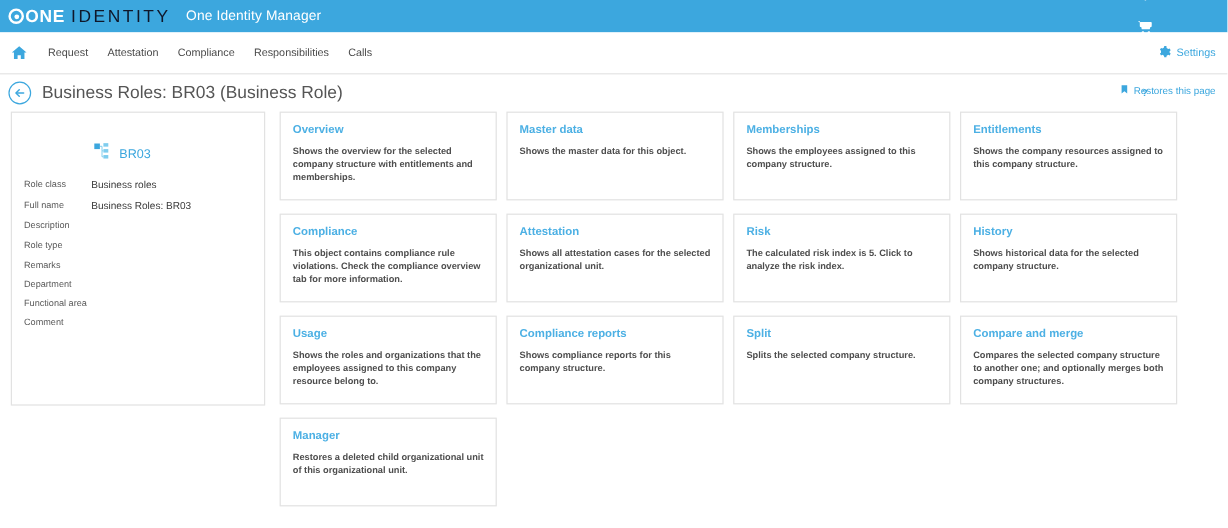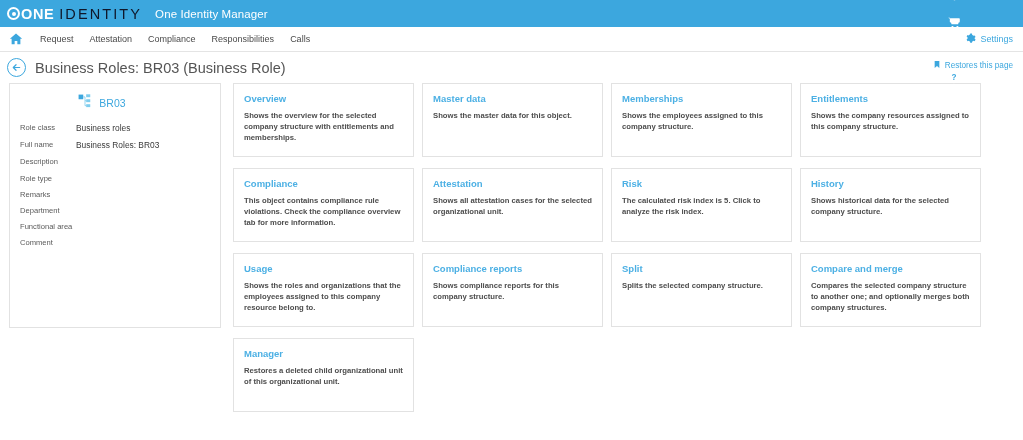--- a/index.html
+++ b/index.html
@@ -90,21 +90,21 @@
 
   .ic-btn {
     width: 27px; height: 27px;
     display: flex; align-items: center; justify-content: center;
     cursor: pointer;
   }
   .ic-btn svg { display: block; }
 
   
   .navbar {
-    height: 25px;
+    height: 35px;
     background: #ffffff;
     border-bottom: 1px solid #e4e4e4;
     display: flex;
     align-items: center;
     padding-left: 7px;
     position: relative;
   }
   .home-ic { width: 17px; height: 17px; display:flex; align-items:center; justify-content:center; cursor:pointer; }
   .nav-item {
     font-size: 9px;
@@ -167,21 +167,21 @@
     align-items: flex-start;
   }
 
   
   .info-panel {
     width: 212px;
     height: 245px;
     border: 1px solid #e2e2e2;
     background: #ffffff;
     flex: none;
-    padding: 10px 10px 0 10px;
+    padding: 25px 10px 0 10px;
   }
   .info-head {
     display: flex;
     align-items: center;
     justify-content: center;
     gap: 7px;
     margin-bottom: 11px;
     padding-right: 26px;
   }
   .info-head-label {

